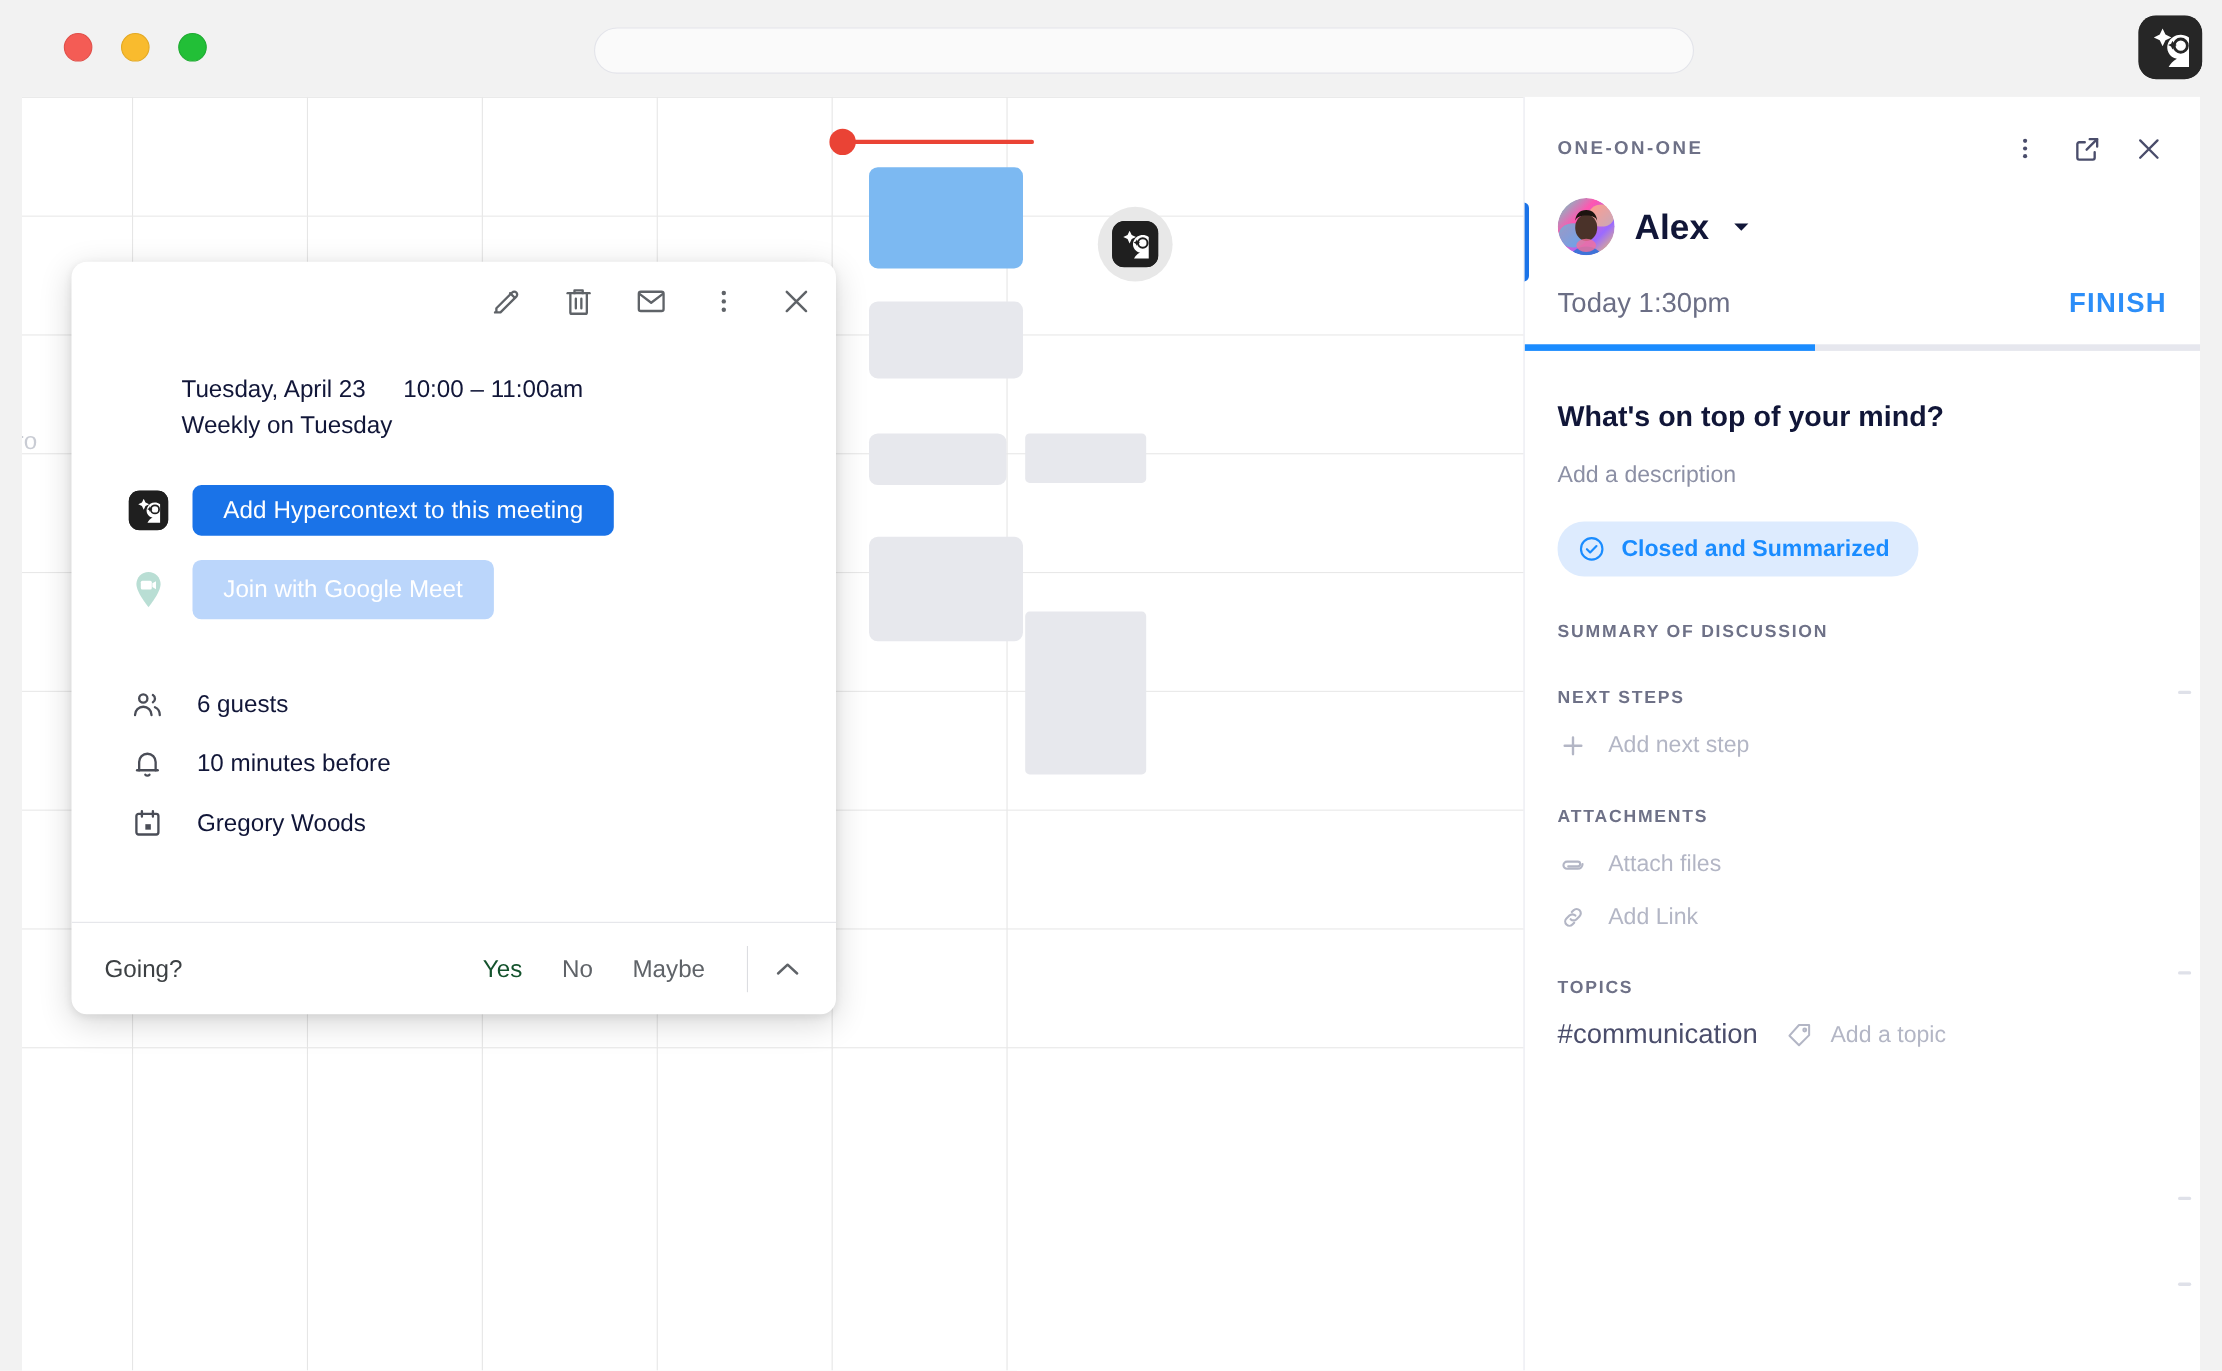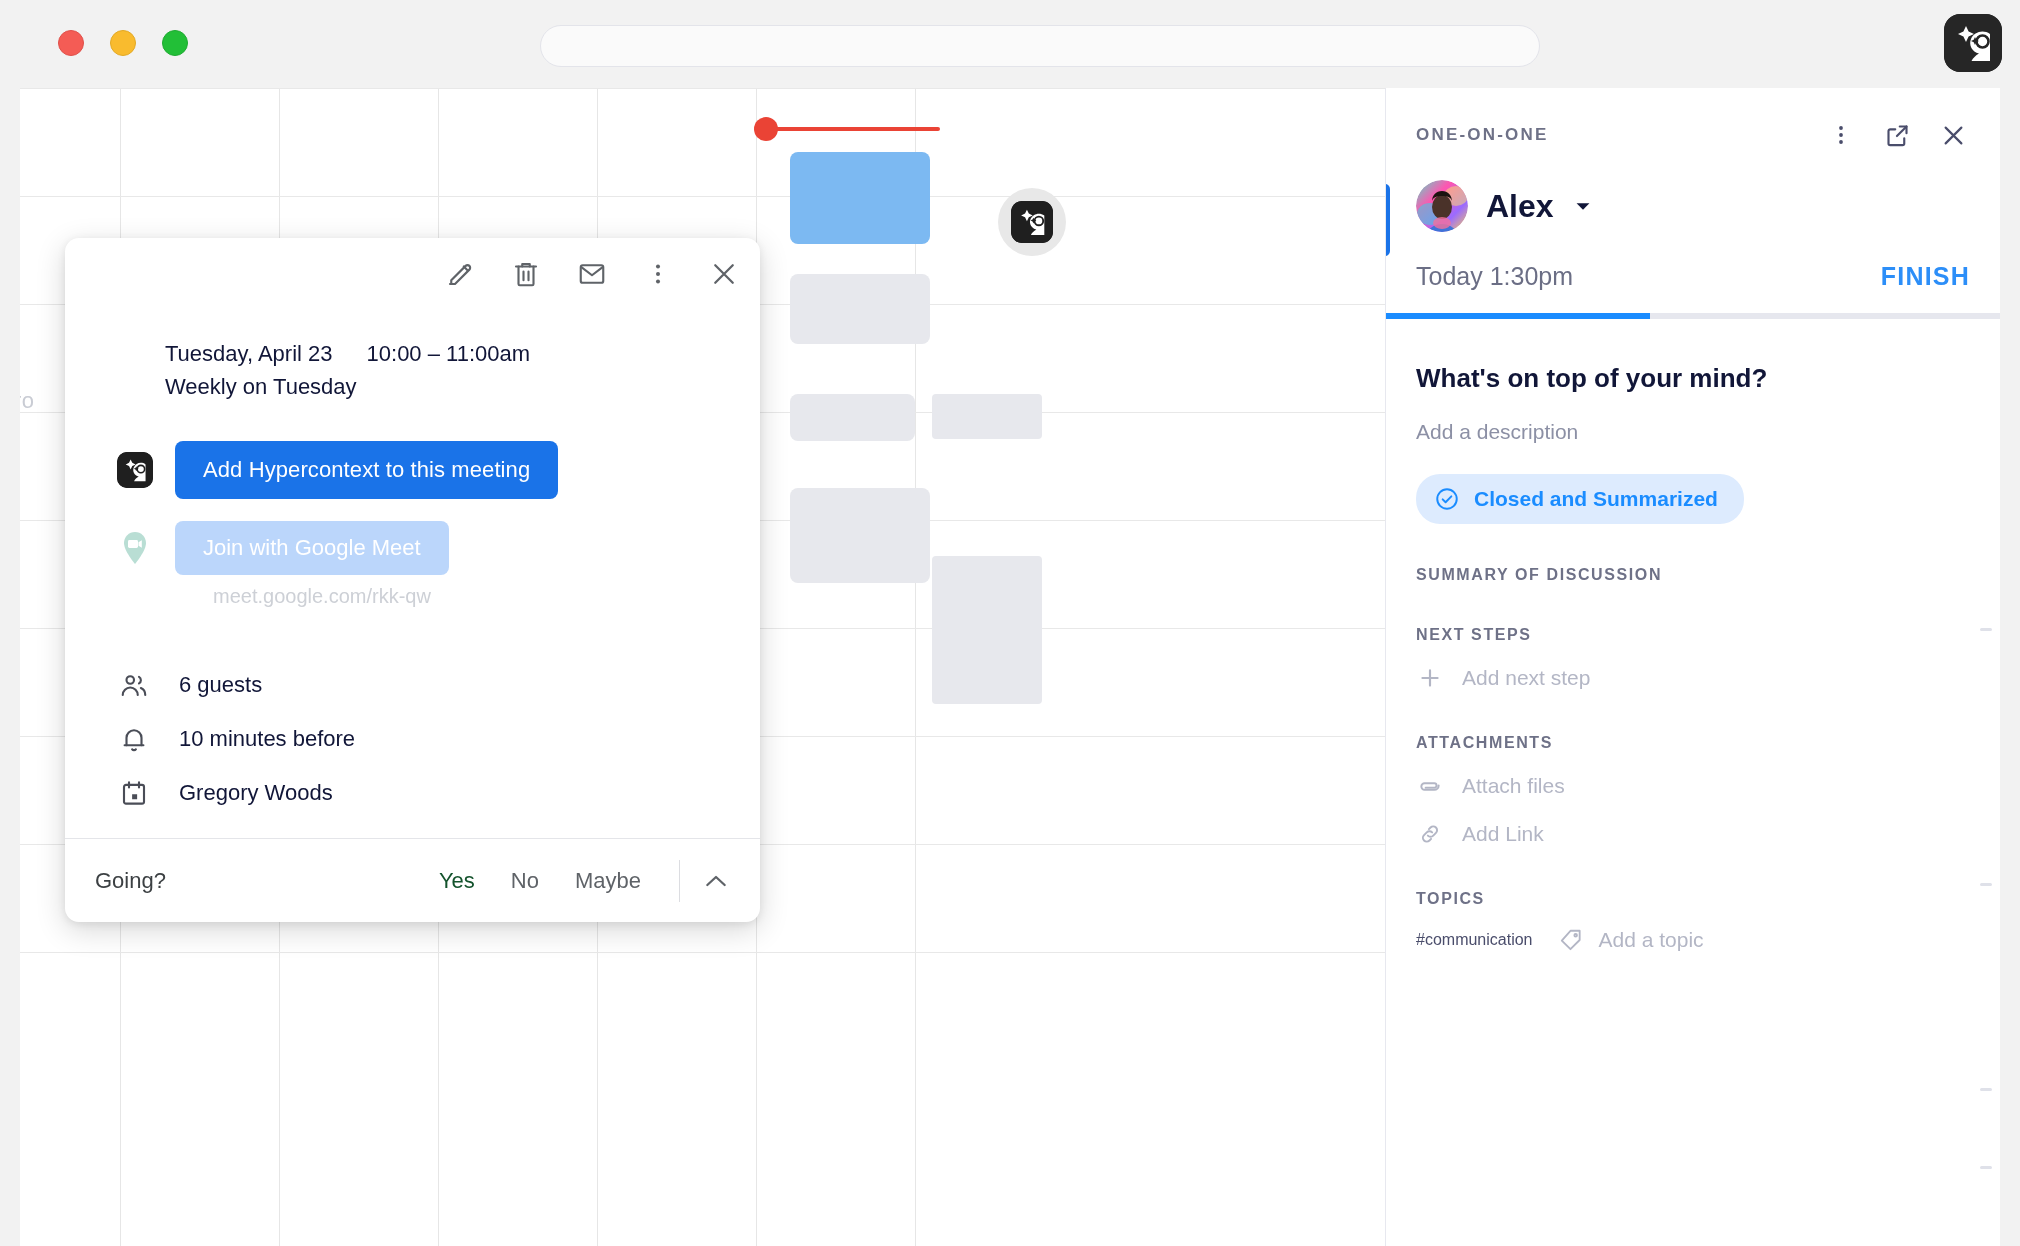--- a/index.html
+++ b/index.html
@@ -143,21 +143,21 @@
 
   .ev-actions { margin-top: 38px; }
   .ev-action-row { display: flex; align-items: center; gap: 22px; }
   .ev-logo-sq {
     width: 36px; height: 36px; border-radius: 10px; background: #1f1f1f;
     flex: none; overflow: hidden;
   }
   .btn-primary {
     background: #1a73e8; color: #fff;
     border: none; border-radius: 8px;
-    padding: 0 28px; height: 58px;
+    padding: 0 28px; height: 46px;
     font-size: 22px; font-family: "Liberation Sans", sans-serif;
     cursor: pointer; letter-spacing: .1px;
   }
   .btn-meet {
     background: #bbd6fb; color: #ffffff;
     border: none; border-radius: 8px;
     padding: 0 28px; height: 54px;
     font-size: 22px; font-family: "Liberation Sans", sans-serif;
     cursor: pointer; margin-top: 0;
   }
@@ -279,21 +279,21 @@
   }
   .sb-ghost-row {
     display: flex; align-items: center; gap: 18px;
     margin-top: 20px; font-size: 21px; color: #b3b6c5; cursor: pointer;
   }
   .sb-ghost-icon {
     width: 28px; height: 28px; flex: none;
     display: flex; align-items: center; justify-content: center; color: #b3b6c5;
   }
   .sb-topic-row { display: flex; align-items: center; gap: 24px; margin-top: 18px; }
-  .sb-topic { font-size: 16px; color: #4a4d6b; cursor: pointer; }
+  .sb-topic { font-size: 25px; color: #4a4d6b; cursor: pointer; }
   .sb-add-topic {
     display: flex; align-items: center; gap: 14px;
     font-size: 21px; color: #b3b6c5; cursor: pointer;
   }
   .sb-scroll-tick {
     position: absolute; right: 8px; width: 12px; height: 3px;
     background: #dfe1e9; border-radius: 2px;
   }
 </style>
 </head>
@@ -428,21 +428,20 @@
           <div class="meet-icon">
             <svg width="36" height="36" viewBox="0 0 36 36" fill="none">
               <path d="M18 2C11.9 2 7 6.9 7 13c0 8 11 21 11 21s11-13 11-21c0-6.1-4.9-11-11-11z" fill="#b9ded4"></path>
               <rect x="11" y="10" width="10" height="8" rx="1.4" fill="#fff"></rect>
               <path d="M21.5 12.3l3.3-2v7.4l-3.3-2z" fill="#fff"></path>
             </svg>
           </div>
           <button class="btn-meet">Join with Google Meet</button>
         </div>
 
-        <div class="meet-url">meet.google.com/rkk-qw</div>
       </div>
 
       <div class="ev-details">
         <div class="ev-detail-row">
           <div class="ev-detail-icon">
             <svg width="30" height="30" viewBox="0 0 24 24" fill="none" stroke="currentColor" stroke-width="1.7" stroke-linecap="round" stroke-linejoin="round">
               <circle cx="9" cy="8" r="3"></circle>
                 <path d="M3 20c0-3.3 2.7-6 6-6s6 2.7 6 6"></path>
               <path d="M16 5.5a3 3 0 0 1 0 5.2"></path>
                 <path d="M17.5 14.4c2 .9 3.5 2.9 3.5 5.6"></path>

